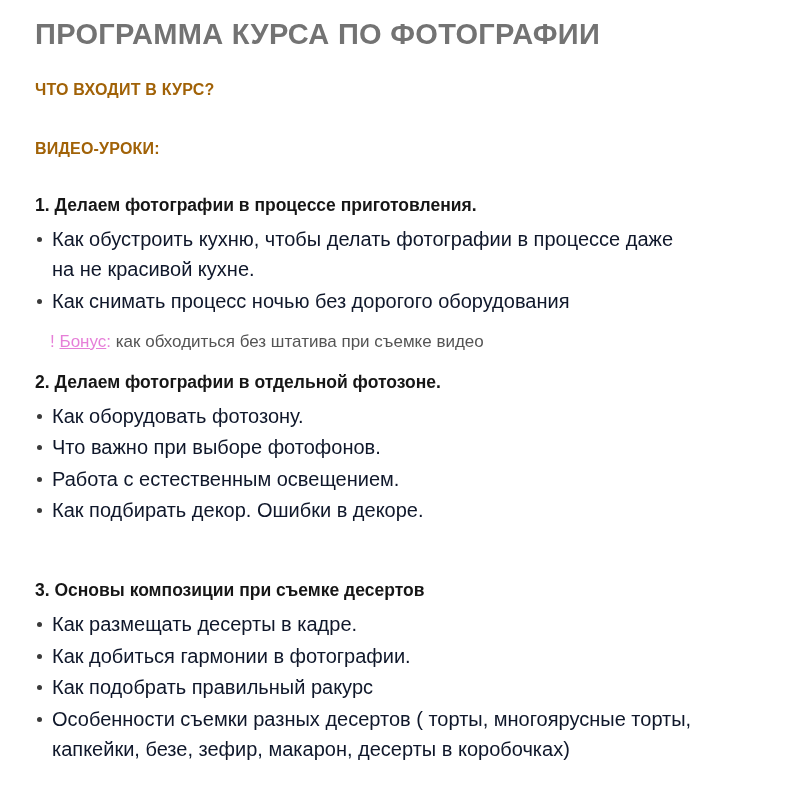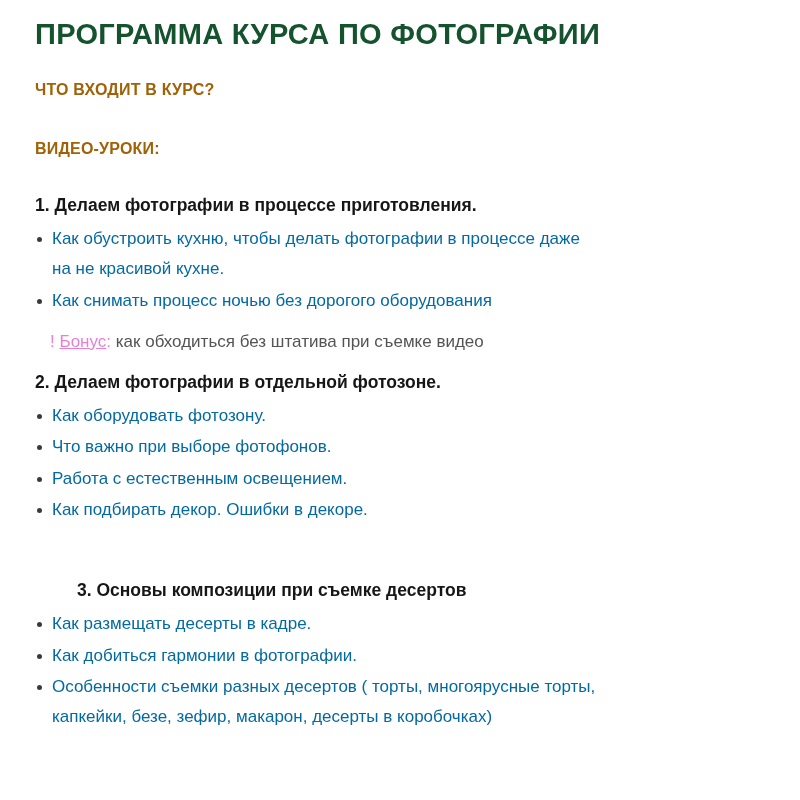--- a/index.html
+++ b/index.html
@@ -1,26 +1,26 @@
 <!DOCTYPE html>
 <html><head>
 <meta charset="utf-8">
 <style>
   html,body{margin:0;padding:0;background:#ffffff;}
   body{width:800px;height:800px;overflow:hidden;font-family:"Liberation Sans",sans-serif;}
   .page{box-sizing:border-box;width:800px;height:800px;padding:16px 60px 0 35px;background:#fff;}
-  .title{font-size:29px;font-weight:700;line-height:36px;color:#14532d;letter-spacing:0.3px;margin:0;}
+  .title{font-size:29px;font-weight:700;line-height:36px;color:#737373;letter-spacing:0.3px;margin:0;}
   .h2{font-size:16px;font-weight:700;line-height:22px;color:#a16207;letter-spacing:0.2px;margin-top:27px;}
   .h2.video{margin-top:37px;}
   .lesson-heading{font-size:17.5px;font-weight:700;line-height:24px;color:#161616;}
   .lesson-1 .lesson-heading{margin-top:33px;}
   .lesson-2 .lesson-heading{margin-top:16px;}
-  .lesson-3 .lesson-heading{margin-top:53px;margin-left:42px;}
+  .lesson-3 .lesson-heading{margin-top:53px;}
   ul.bullets{list-style:none;margin:7px 0 0 0;padding:0;max-width:672px;}
-  ul.bullets li{position:relative;padding-left:17px;margin:1.5px 0;font-size:17px;line-height:30px;color:#0369a1;white-space:pre-line;}
+  ul.bullets li{position:relative;padding-left:17px;margin:1.5px 0;font-size:20px;line-height:30px;color:#0f172a;white-space:pre-line;}
   ul.bullets li::before{content:"";position:absolute;left:2px;top:13px;width:5px;height:5px;border-radius:50%;background:#3a3a3a;}
   .bonus{margin:14px 0 0 15px;font-size:17px;line-height:24px;color:#545454;}
   .pink{color:#e67fd8;}
   a.bonus-link{color:#e67fd8;text-decoration:underline;cursor:pointer;}
 </style>
 </head>
 <body>
 
 <div class="page">
 
@@ -52,18 +52,19 @@
       <li>Работа с естественным освещением.</li>
       <li>Как подбирать декор. Ошибки в декоре.</li>
     </ul>
   </section>
 
   <section class="lesson lesson-3">
     <div class="lesson-heading">3. Основы композиции при съемке десертов</div>
     <ul class="bullets">
       <li>Как размещать десерты в кадре.</li>
       <li>Как добиться гармонии в фотографии.</li>
+      <li>Как подобрать правильный ракурс</li>
       <li>Особенности съемки разных десертов ( торты, многоярусные торты,
 капкейки, безе, зефир, макарон, десерты в коробочках)</li>
     </ul>
   </section>
 
 </div>
 
 </body></html>

